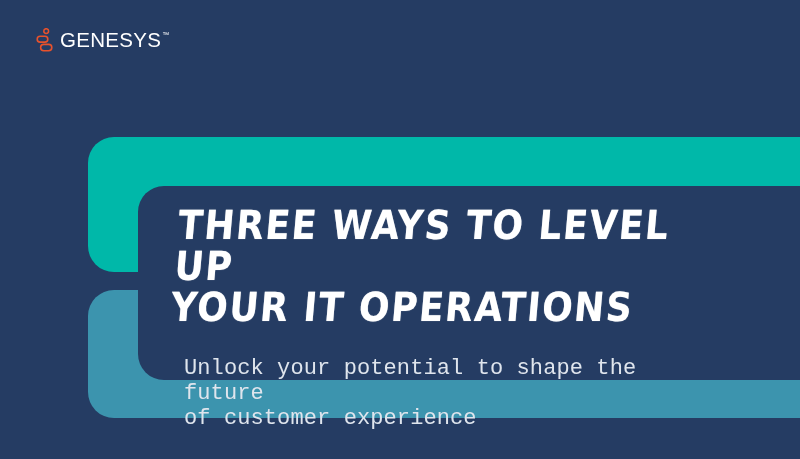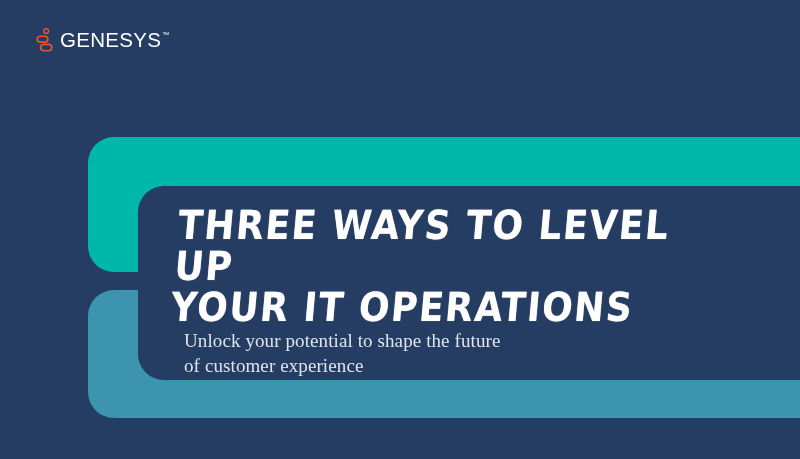--- a/index.html
+++ b/index.html
@@ -103,26 +103,26 @@
     text-transform:uppercase;
     
     transform:skewX(-5deg);
     transform-origin:left top;
     font-stretch:condensed;
     white-space:pre-line;
     text-shadow:0 0 1px rgba(255,255,255,.55);
   }
 
   .subhead{
-    margin-top:0;
+    margin-top:28px;
     margin-left:4px;
     color:#dfe5ed;
-    font-family:Liberation Serif, serif;
+    font-family:Liberation Mono, monospace;
     font-weight:400;
-    font-size:19px;
+    font-size:22px;
     line-height:25px;
     letter-spacing:.1px;
     white-space:pre-line;
   }
 </style>
 </head>
 <body>
 
 <div class="cover">
 

